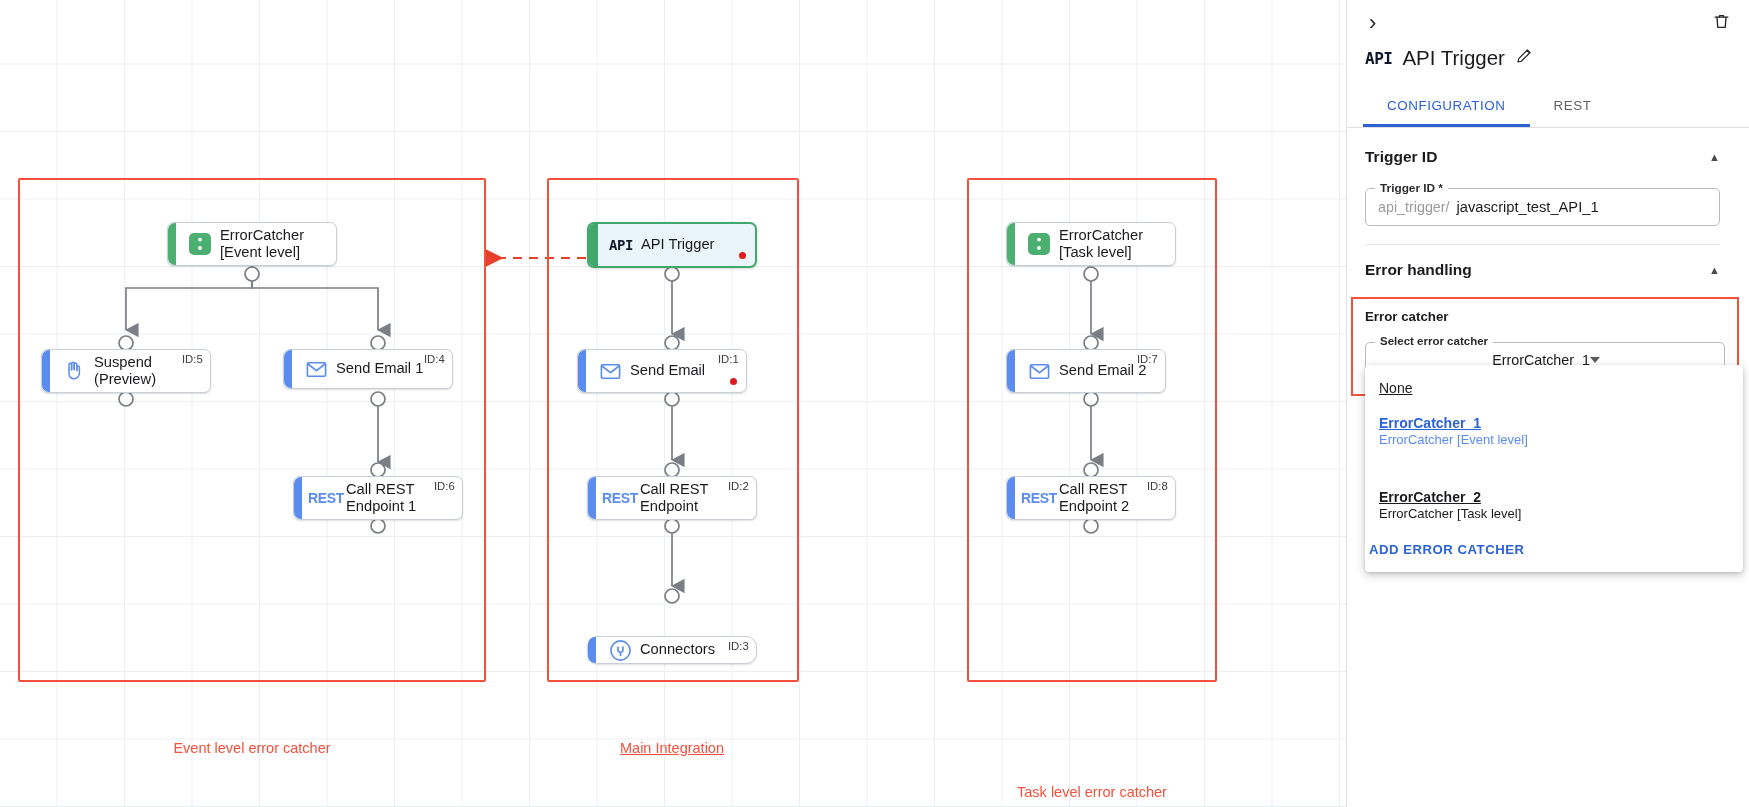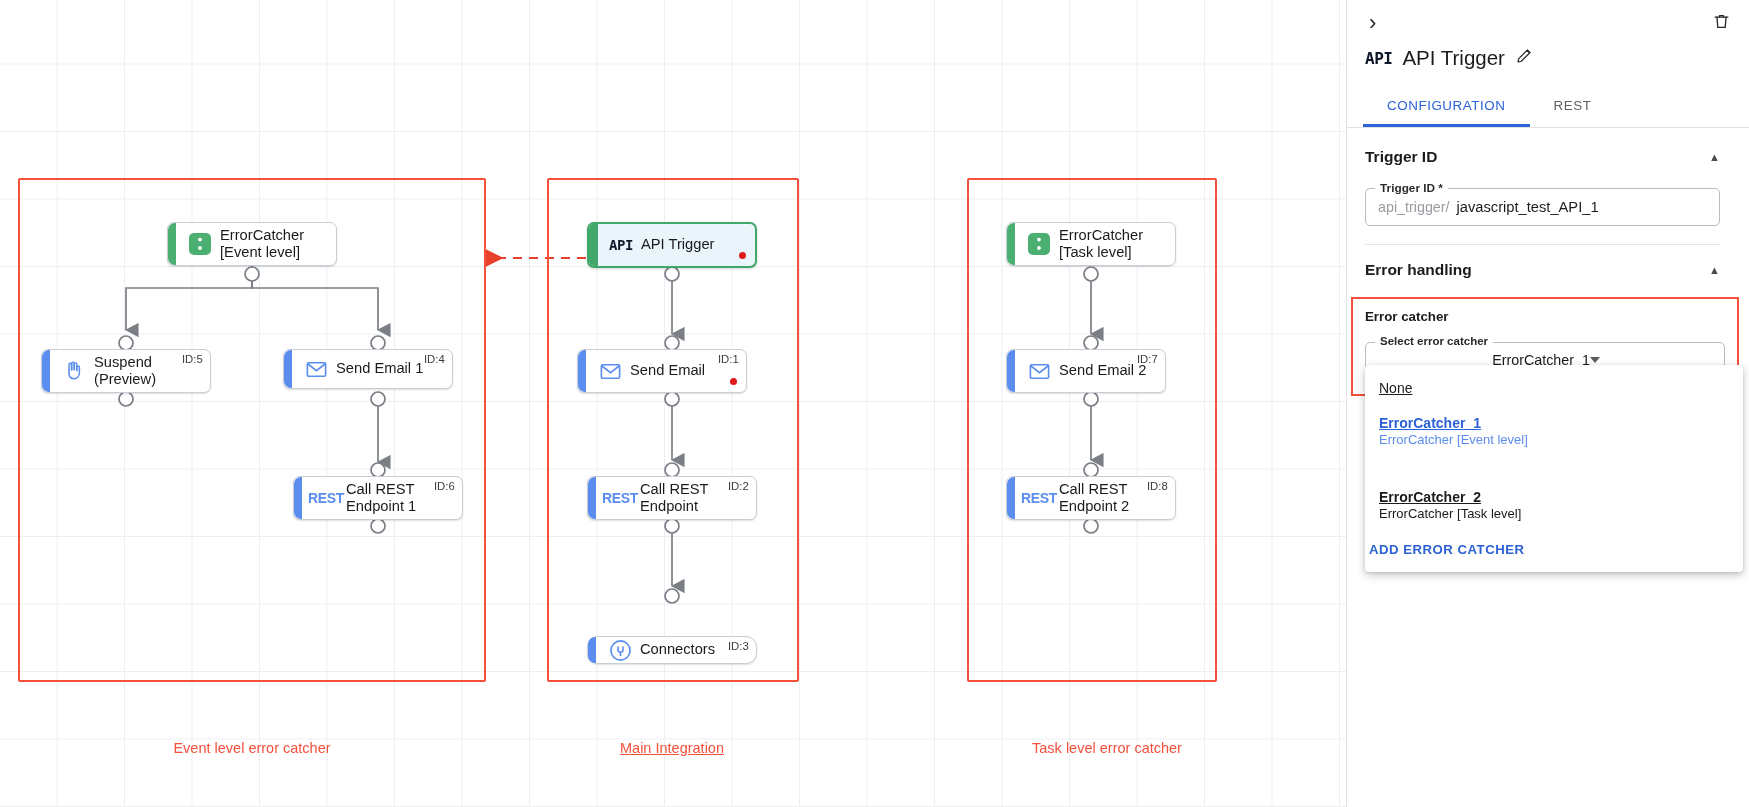--- a/index.html
+++ b/index.html
@@ -240,21 +240,21 @@
       <circle cx="1091" cy="470" r="7" fill="#fff" stroke="#7b7e85" stroke-width="1.7"></circle>
       <circle cx="1091" cy="526" r="7" fill="#fff" stroke="#7b7e85" stroke-width="1.7"></circle>
     </svg>
 
     <div class="group-box" style="left:18px; top:178px; width:468px; height:504px;"></div>
     <div class="group-box" style="left:547px; top:178px; width:252px; height:504px;"></div>
     <div class="group-box" style="left:967px; top:178px; width:250px; height:504px;"></div>
 
     <div class="group-label" style="left:252px; top:740px;text-align:center;">Event level error catcher</div>
     <div class="group-label" style="left:672px; top:740px;text-decoration:underline;">Main Integration</div>
-    <div class="group-label" style="left:1092px; top:740px;margin-left:15px;">Task level error catcher</div>
+    <div class="group-label" style="left:1092px; top:784px;">Task level error catcher</div>
 
     <div class="node green" style="left:167px; top:222px; width:170px; height:44px;">
       <span class="accent"></span>
       <span class="ico">
         <svg width="26" height="26" viewBox="0 0 26 26">
           <rect x="2" y="2" width="22" height="22" rx="5" fill="#4caf72"></rect>
           <circle cx="13" cy="8.6" r="1.9" fill="#fff"></circle>
           <circle cx="13" cy="17.0" r="1.9" fill="#fff"></circle>
         </svg>
       </span>

